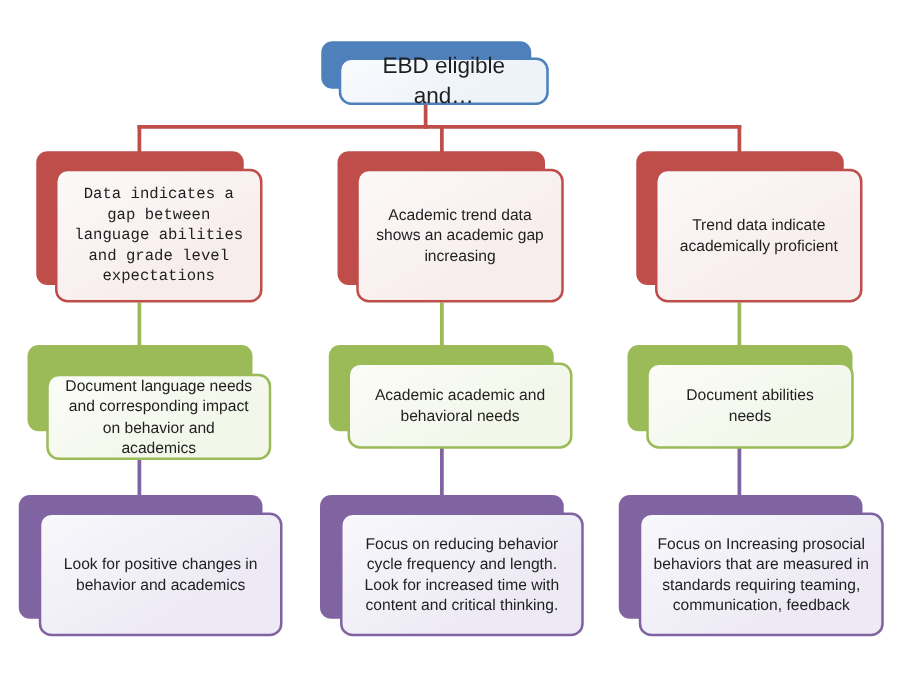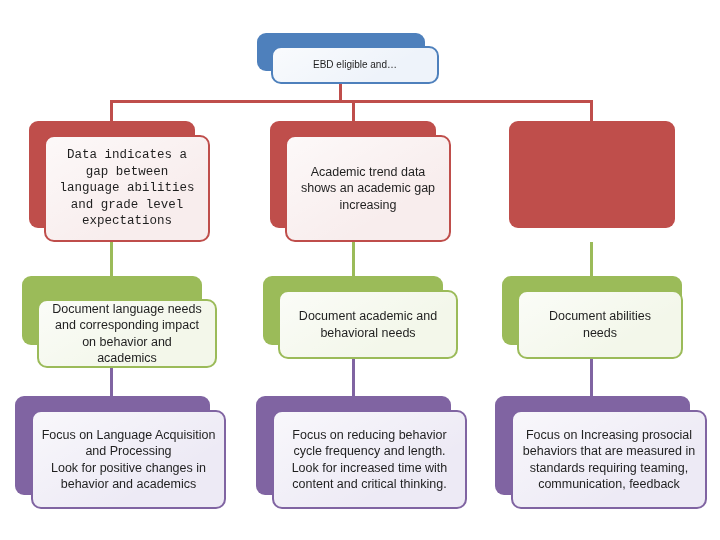--- a/index.html
+++ b/index.html
@@ -25,21 +25,21 @@
   .fr-purple{background-color:var(--purple_fill);border-color:var(--purple);}
   .frontbox p{margin:0;}
   .frontbox p + p{}
   .pad-r1{padding:4px 10px;}
   .pad-r2{padding:4px 12px;}
   .pad-r3{padding:4px 8px;}
   .line{position:absolute;}
   .ln-red{background:var(--red);}
   .ln-green{background:var(--green);}
   .ln-purple{background:var(--purple);}
-  .root-front{font-size:10px;}
+  .root-front{font-size:18px;}
 </style>
 </head>
 <body>
 
 <div class="slide">
 
   <div class="line ln-red" style="left:339px;top:84px;width:3px;height:19px;"></div>
   <div class="line ln-red" style="left:110px;top:100px;width:483px;height:3px;"></div>
   <div class="line ln-red" style="left:110px;top:100px;width:3px;height:22px;"></div>
   <div class="line ln-red" style="left:352px;top:100px;width:3px;height:22px;"></div>
@@ -62,39 +62,41 @@
   <div class="shape frontbox fr-red pad-r1" style="left:44px;top:135px;width:166px;height:107px;font-family:Liberation Mono, monospace;">
     <p>Data indicates a gap between language abilities and grade level expectations</p>
   </div>
 
   <div class="shape shadowbox sh-red" style="left:270px;top:121px;width:166px;height:107px;"></div>
   <div class="shape frontbox fr-red pad-r1" style="left:285px;top:135px;width:166px;height:107px;">
     <p>Academic trend data shows an academic  gap increasing</p>
   </div>
 
   <div class="shape shadowbox sh-red" style="left:509px;top:121px;width:166px;height:107px;"></div>
+  <div class="shape frontbox fr-red pad-r1" style="left:524px;top:135px;width:166px;height:107px;">
+    <p>Trend data indicate academically proficient</p>
+  </div>
 
   <div class="shape shadowbox sh-green" style="left:22px;top:276px;width:180px;height:69px;"></div>
   <div class="shape frontbox fr-green pad-r2" style="left:37px;top:299px;width:180px;height:69px;">
     <p>Document language needs and corresponding impact on behavior and academics</p>
   </div>
 
   <div class="shape shadowbox sh-green" style="left:263px;top:276px;width:180px;height:69px;"></div>
   <div class="shape frontbox fr-green pad-r2" style="left:278px;top:290px;width:180px;height:69px;">
-    <p>Document academic and behavioral needs</p>
+    <p>Academic academic and behavioral needs</p>
   </div>
 
   <div class="shape shadowbox sh-green" style="left:502px;top:276px;width:180px;height:69px;"></div>
   <div class="shape frontbox fr-green pad-r2" style="left:517px;top:290px;width:166px;height:69px;">
     <p>Document abilities needs</p>
   </div>
 
   <div class="shape shadowbox sh-purple" style="left:15px;top:396px;width:195px;height:99px;"></div>
   <div class="shape frontbox fr-purple pad-r3" style="left:31px;top:410px;width:195px;height:99px;">
-    <p>Focus on Language Acquisition and Processing</p>
     <p>Look for positive changes in behavior and academics</p>
   </div>
 
   <div class="shape shadowbox sh-purple" style="left:256px;top:396px;width:195px;height:99px;"></div>
   <div class="shape frontbox fr-purple pad-r3" style="left:272px;top:410px;width:195px;height:99px;align-items:center;">
     <p>Focus on reducing behavior cycle frequency and length.</p>
     <p>Look for increased time with content and critical thinking.</p>
   </div>
 
   <div class="shape shadowbox sh-purple" style="left:495px;top:396px;width:195px;height:99px;"></div>

